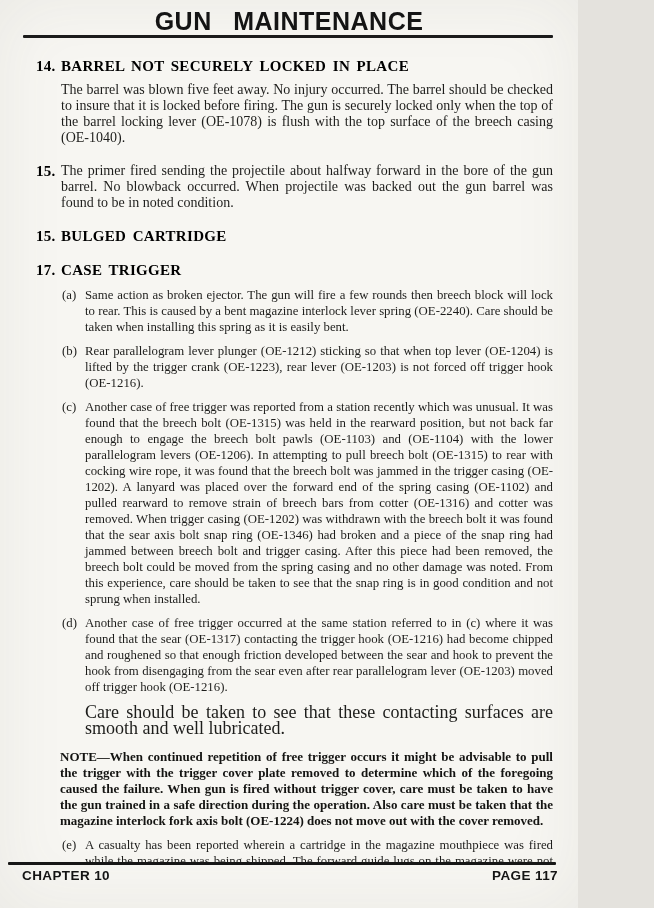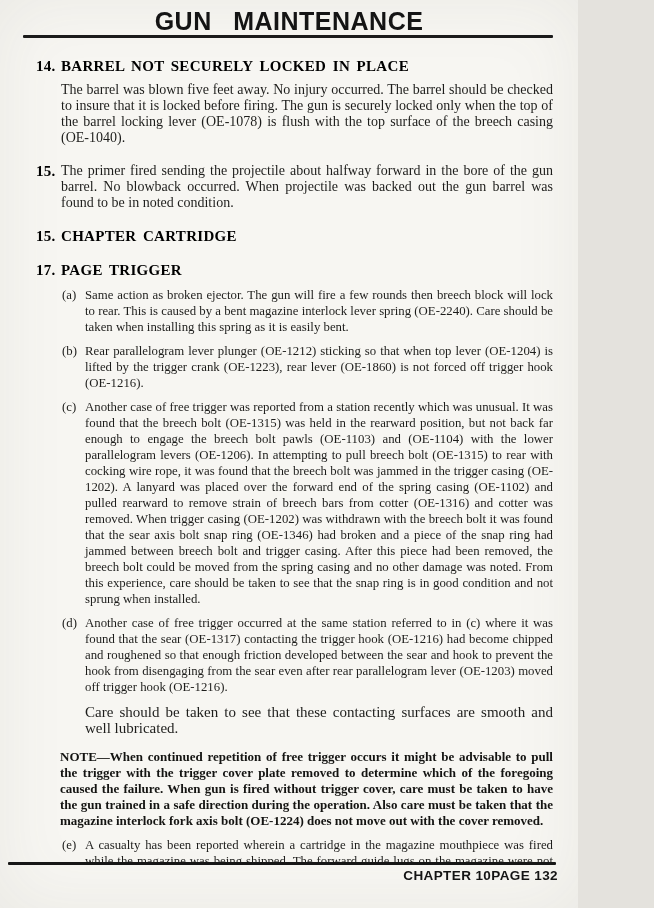--- a/index.html
+++ b/index.html
@@ -71,21 +71,21 @@
     line-height: 16px;
     text-align: justify;
   }
   .item .marker {
     position: absolute;
     left: -23px; top: 0;
     text-align: left;
   }
   .item-follow {
     margin: 9px 25px 0 85px;
-    font-size: 15px;
+    font-size: 18px;
     line-height: 16px;
     text-align: justify;
   }
   .note-para {
     margin: 13px 25px 0 60px;
     font-weight: 700;
     font-size: 13px;
     line-height: 16px;
     text-align: justify;
     color: #141412;
@@ -97,21 +97,21 @@
     top: 862px;
   }
   .footer-rule {
     height: 2.5px;
     background: #161616;
     margin: 0 22px 0 8px;
     border-radius: 1px;
   }
   .footer-row {
     display: flex;
-    justify-content: flex-end;
+    justify-content: space-between;
     padding: 3px 20px 0 22px;
     font-family: "Liberation Sans", sans-serif;
     font-weight: 700;
     font-size: 13.5px;
     letter-spacing: 0.4px;
     color: #141414;
   }
 </style>
 </head>
 <body>
@@ -136,38 +136,38 @@
     <div class="section sec-15">
       <div class="section-head">
         <span class="sec-num">15.</span>
       </div>
       <p class="para">The primer fired sending the projectile about halfway forward in the bore of the gun barrel. No blowback occurred. When projectile was backed out the gun barrel was found to be in noted condition.</p>
     </div>
 
     <div class="section sec-16">
       <div class="section-head">
         <span class="sec-num">15.</span>
-        <span class="sec-title">CHAPTER CARTRIDGE</span>
+        <span class="sec-title">BULGED CARTRIDGE</span>
       </div>
     </div>
 
     <div class="section sec-17">
       <div class="section-head">
         <span class="sec-num">17.</span>
-        <span class="sec-title">PAGE TRIGGER</span>
+        <span class="sec-title">CASE TRIGGER</span>
       </div>
 
       <div class="item">
         <span class="marker">(a)</span>
         <span class="item-text">Same action as broken ejector. The gun will fire a few rounds then breech block will lock to rear. This is caused by a bent magazine interlock lever spring (OE-2240). Care should be taken when installing this spring as it is easily bent.</span>
       </div>
 
       <div class="item">
         <span class="marker">(b)</span>
-        <span class="item-text">Rear parallelogram lever plunger (OE-1212) sticking so that when top lever (OE-1204) is lifted by the trigger crank (OE-1223), rear lever (OE-1860) is not forced off trigger hook (OE-1216).</span>
+        <span class="item-text">Rear parallelogram lever plunger (OE-1212) sticking so that when top lever (OE-1204) is lifted by the trigger crank (OE-1223), rear lever (OE-1203) is not forced off trigger hook (OE-1216).</span>
       </div>
 
       <div class="item">
         <span class="marker">(c)</span>
         <span class="item-text">Another case of free trigger was reported from a station recently which was unusual. It was found that the breech bolt (OE-1315) was held in the rearward position, but not back far enough to engage the breech bolt pawls (OE-1103) and (OE-1104) with the lower parallelogram levers (OE-1206). In attempting to pull breech bolt (OE-1315) to rear with cocking wire rope, it was found that the breech bolt was jammed in the trigger casing (OE-1202). A lanyard was placed over the forward end of the spring casing (OE-1102) and pulled rearward to remove strain of breech bars from cotter (OE-1316) and cotter was removed. When trigger casing (OE-1202) was withdrawn with the breech bolt it was found that the sear axis bolt snap ring (OE-1346) had broken and a piece of the snap ring had jammed between breech bolt and trigger casing. After this piece had been removed, the breech bolt could be moved from the spring casing and no other damage was noted. From this experience, care should be taken to see that the snap ring is in good condition and not sprung when installed.</span>
       </div>
 
       <div class="item">
         <span class="marker">(d)</span>
         <span class="item-text">Another case of free trigger occurred at the same station referred to in (c) where it was found that the sear (OE-1317) contacting the trigger hook (OE-1216) had become chipped and roughened so that enough friction developed between the sear and hook to prevent the hook from disengaging from the sear even after rear parallelogram lever (OE-1203) moved off trigger hook (OE-1216).</span>
@@ -182,17 +182,17 @@
         <span class="item-text">A casualty has been reported wherein a cartridge in the magazine mouthpiece was fired while the magazine was being shipped. The forward guide lugs on the magazine were not pushed all</span>
       </div>
     </div>
 
   </div>
 
   <div class="page-footer">
     <div class="footer-rule"></div>
     <div class="footer-row">
       <span>CHAPTER 10</span>
-      <span>PAGE 132</span>
+      <span>PAGE 117</span>
     </div>
   </div>
 
 </div>
 
 </body></html>

